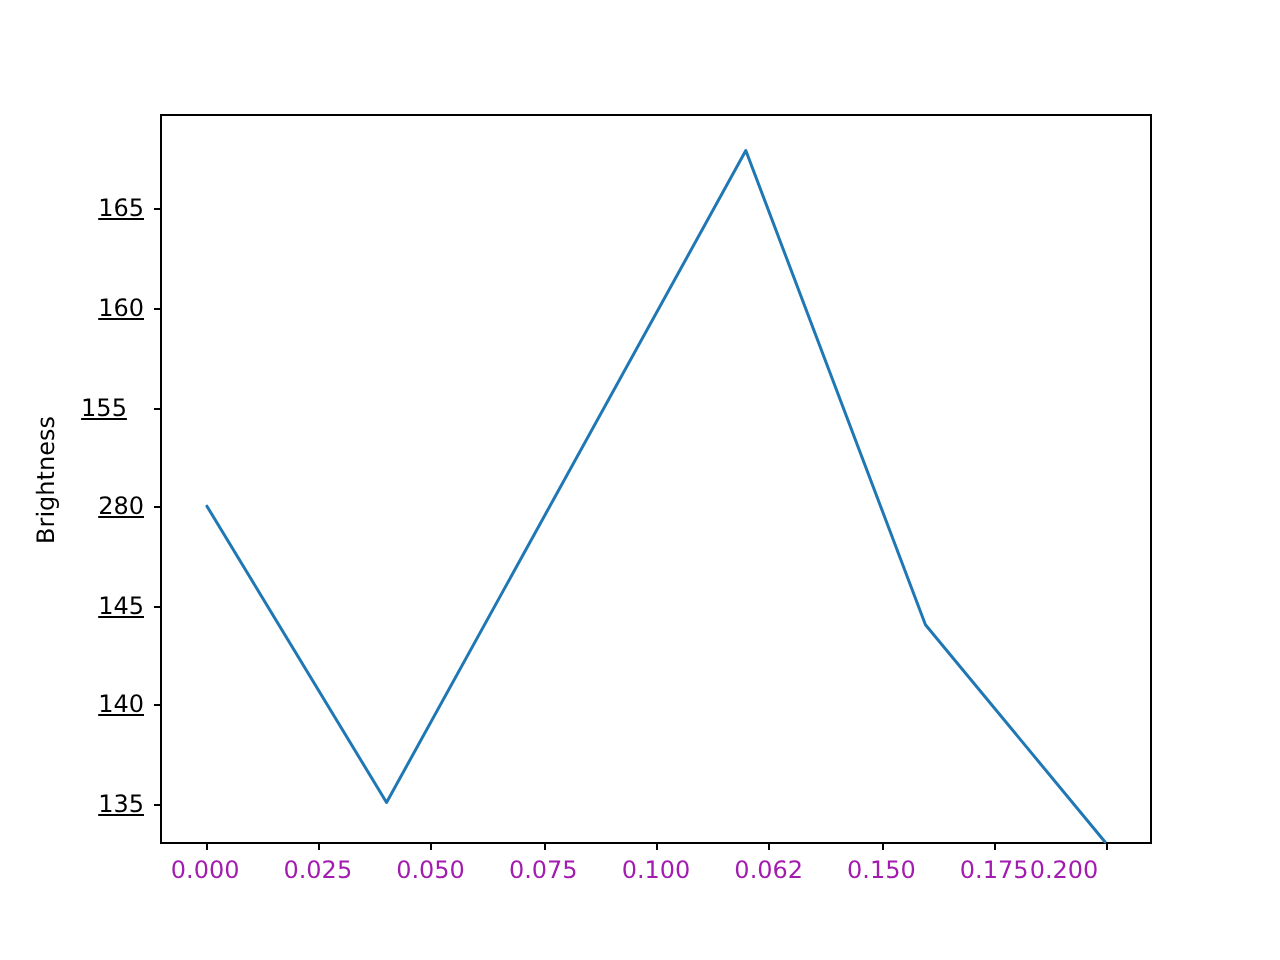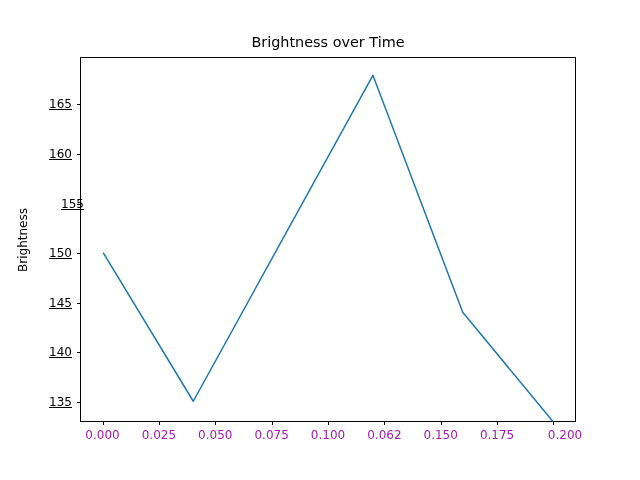--- a/index.html
+++ b/index.html
@@ -107,21 +107,20 @@
     height: 1px;
     background: #000000;
     left: 76.5px;
   }
 </style>
 </head>
 <body>
 
 <div id="figure">
 
-  <div id="chart-title">Brightness over Time</div>
 
   <div id="ylabel-wrap">
     <div id="ylabel">Brightness</div>
   </div>
 
 
   <div id="axes">
     <svg id="plot-svg" viewBox="0 0 496 365" preserveAspectRatio="none">
       <polyline id="data-line" fill="none" stroke="#1f77b4" stroke-width="1.5" stroke-linejoin="round" stroke-linecap="round" points="22.55,196.16 112.73,345.14 293.09,17.38 383.27,255.75 473.45,365.00"></polyline>
     </svg>
@@ -138,32 +137,32 @@
       <div class="xtick-label" style="left: 271.64px;">0.075</div>
       <div class="xtick-mark" style="left: 328px;"></div>
       <div class="xtick-label" style="left: 328px;">0.100</div>
       <div class="xtick-mark" style="left: 384.36px;"></div>
       <div class="xtick-label" style="left: 384.36px;">0.062</div>
       <div class="xtick-mark" style="left: 440.73px;"></div>
       <div class="xtick-label" style="left: 440.73px;">0.150</div>
       <div class="xtick-mark" style="left: 497.09px;"></div>
       <div class="xtick-label" style="left: 497.09px;">0.175</div>
       <div class="xtick-mark" style="left: 553.45px;"></div>
-      <div class="xtick-label" style="left: 565px;">0.200</div>
+      <div class="xtick-label" style="left: 532px;">0.200</div>
     </div>
   <div id="yticks-layer">
       <div class="ytick-mark" style="top: 402.14px;"></div>
       <div class="ytick-label" style="top: 402.14px; left: 40px; width: 32px;">135</div>
       <div class="ytick-mark" style="top: 352.48px;"></div>
       <div class="ytick-label" style="top: 352.48px; left: 40px; width: 32px;">140</div>
       <div class="ytick-mark" style="top: 302.82px;"></div>
       <div class="ytick-label" style="top: 302.82px; left: 40px; width: 32px;">145</div>
       <div class="ytick-mark" style="top: 253.16px;"></div>
-      <div class="ytick-label" style="top: 253.16px; left: 40px; width: 32px;">150</div>
+      <div class="ytick-label" style="top: 253.16px; left: 40px; width: 32px;">280</div>
       <div class="ytick-mark" style="top: 203.5px;"></div>
-      <div class="ytick-label" style="top: 203.5px; left: 52px; width: 32px;">155</div>
+      <div class="ytick-label" style="top: 203.5px; left: 36px; width: 32px; text-align: center;">155</div>
       <div class="ytick-mark" style="top: 153.84px;"></div>
       <div class="ytick-label" style="top: 153.84px; left: 40px; width: 32px;">160</div>
       <div class="ytick-mark" style="top: 104.18px;"></div>
       <div class="ytick-label" style="top: 104.18px; left: 40px; width: 32px;">165</div>
     </div>
 
 </div>
 
 </body></html>

